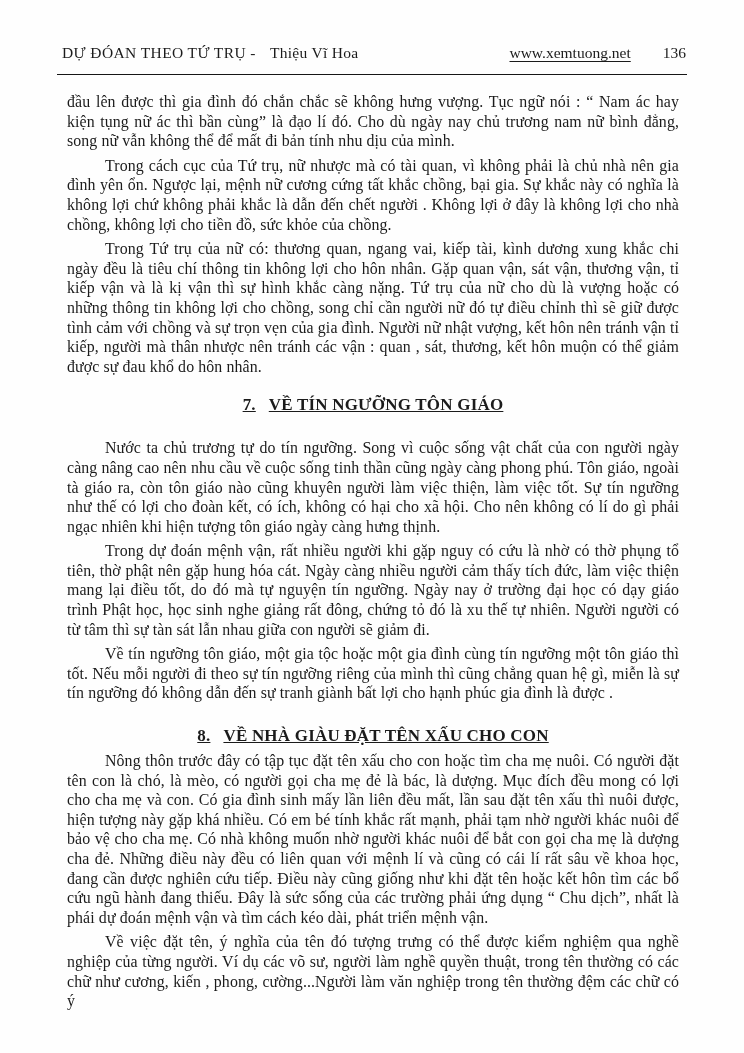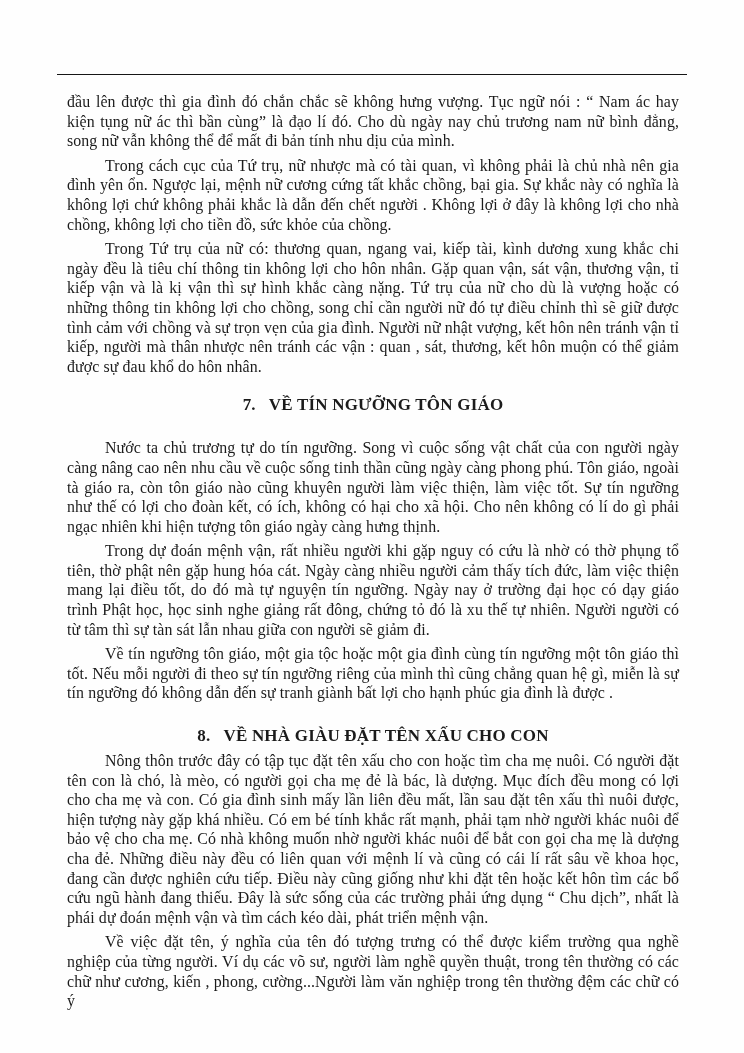--- a/index.html
+++ b/index.html
@@ -70,32 +70,39 @@
     text-indent: 0;
   }
   .section-heading {
     display: block;
     text-align: center;
     font-weight: bold;
     font-size: 17px;
     line-height: 20px;
     letter-spacing: 0.2px;
     margin: 0;
+    text-decoration: underline;
   }
   .section-heading .num {
     margin-right: 13px;
   }
   .heading-7 { margin: 19px 0 23px 0; }
   .heading-8 { margin: 23px 0 4px 0; }
 </style>
 </head>
 <body>
 
 <div class="page">
 
+  <div class="page-header">
+    <span class="hdr-title">DỰ ĐÓAN THEO TỨ TRỤ -</span>
+    <span class="hdr-author">Thiệu Vĩ  Hoa</span>
+    <span class="hdr-site">www.xemtuong.net</span>
+    <span class="hdr-page-number">136</span>
+  </div>
 
   <div class="header-rule"></div>
 
   <div class="doc-body">
     <p class="continuation">đầu lên được thì gia đình đó chắn chắc sẽ không hưng vượng. Tục ngữ nói : “ Nam ác hay kiện tụng nữ ác thì bần cùng” là đạo lí đó. Cho dù ngày nay chủ trương nam nữ bình đẳng, song nữ vẫn không thể để mất đi bản tính nhu dịu của mình.</p>
     <p>Trong cách cục của Tứ trụ, nữ nhược mà có tài quan, vì không phải là chủ nhà nên gia đình yên ổn. Ngược lại, mệnh nữ cương cứng tất khắc chồng, bại gia. Sự khắc này có nghĩa là không lợi chứ không phải khắc là dẫn đến chết người . Không lợi ở đây là không lợi cho nhà chồng, không lợi cho tiền đồ, sức khỏe của chồng.</p>
     <p>Trong  Tứ trụ của nữ có: thương quan, ngang vai, kiếp tài, kình dương xung khắc chi ngày đều là tiêu chí thông tin không lợi cho hôn nhân. Gặp quan vận, sát vận, thương vận, tỉ kiếp vận và là kị vận thì sự hình khắc càng nặng. Tứ trụ của nữ cho dù là vượng hoặc có những thông tin không lợi cho chồng, song chỉ cần người nữ đó tự điều chỉnh thì sẽ giữ được tình cảm với chồng và sự trọn vẹn của gia đình. Người nữ nhật vượng, kết hôn nên tránh vận tỉ kiếp, người mà thân nhược nên tránh các vận : quan , sát, thương, kết hôn muộn có thể giảm được sự đau khổ do hôn nhân.</p>
 
     <h2 class="section-heading heading-7">
       <span class="num">7.</span><span>VỀ TÍN NGƯỠNG TÔN GIÁO</span>
@@ -103,16 +110,16 @@
 
     <p>Nước ta chủ trương tự do tín ngưỡng. Song vì cuộc sống vật chất của con người ngày càng nâng cao nên nhu cầu về cuộc sống tinh thần cũng ngày càng phong phú. Tôn giáo, ngoài tà giáo ra, còn tôn giáo nào cũng khuyên người làm việc thiện, làm việc tốt. Sự tín ngưỡng như thế có lợi cho đoàn kết, có ích, không có hại cho xã hội. Cho nên không có lí do gì phải ngạc nhiên khi hiện tượng tôn giáo ngày càng hưng thịnh.</p>
     <p>Trong dự đoán mệnh vận, rất nhiều người khi gặp nguy có cứu là nhờ có thờ phụng tổ tiên, thờ phật nên gặp hung hóa cát. Ngày càng nhiều người cảm thấy tích đức, làm việc thiện mang lại điều tốt, do đó mà tự nguyện tín ngưỡng. Ngày nay ở trường đại học có dạy giáo trình Phật học, học sinh nghe giảng rất đông, chứng tỏ đó là xu thế  tự nhiên. Người người có từ tâm thì sự  tàn sát lẫn nhau giữa con người sẽ giảm đi.</p>
     <p>Về tín ngưỡng tôn giáo, một gia tộc hoặc một gia đình cùng tín ngưỡng một tôn giáo thì tốt. Nếu mỗi người đi theo sự tín ngưỡng riêng của mình thì cũng chẳng quan hệ gì, miễn là sự tín ngưỡng đó không dẫn đến sự tranh giành bất lợi cho hạnh phúc gia đình là được .</p>
 
     <h2 class="section-heading heading-8">
       <span class="num">8.</span><span>VỀ NHÀ GIÀU ĐẶT TÊN XẤU CHO CON</span>
     </h2>
 
     <p>Nông thôn trước đây có tập tục đặt tên xấu cho con hoặc tìm cha mẹ nuôi. Có người đặt tên con là chó, là mèo, có người gọi cha mẹ đẻ là bác, là dượng. Mục đích đều mong có lợi cho cha mẹ và con. Có gia đình sinh mấy lần liên đều mất, lần sau đặt tên xấu thì nuôi được, hiện tượng này gặp khá nhiều. Có em bé tính khắc rất mạnh, phải tạm nhờ người khác nuôi để bảo vệ cho cha mẹ. Có nhà không muốn nhờ người khác nuôi để bắt con gọi cha mẹ là dượng cha đẻ. Những điều này đều có liên quan với mệnh lí và cũng có cái lí rất sâu về khoa học, đang cần được nghiên cứu tiếp. Điều này cũng giống như khi đặt tên hoặc kết hôn tìm các bổ cứu ngũ hành đang thiếu. Đây là sức sống của các trường phải ứng dụng “ Chu  dịch”, nhất là phái dự đoán mệnh vận và tìm cách kéo dài, phát triển mệnh vận.</p>
-    <p>Về việc đặt tên, ý nghĩa của tên đó tượng trưng có thể được kiểm trường qua nghề nghiệp của từng người. Ví dụ các võ sư, người làm nghề quyền thuật, trong tên thường có các chữ như cương, kiến , phong, cường...Người làm văn nghiệp trong tên thường đệm các chữ có ý</p>
+    <p>Về việc đặt tên, ý nghĩa của tên đó tượng trưng có thể được kiểm nghiệm qua nghề nghiệp của từng người. Ví dụ các võ sư, người làm nghề quyền thuật, trong tên thường có các chữ như cương, kiến , phong, cường...Người làm văn nghiệp trong tên thường đệm các chữ có ý</p>
   </div>
 
 </div>
 
 </body></html>

